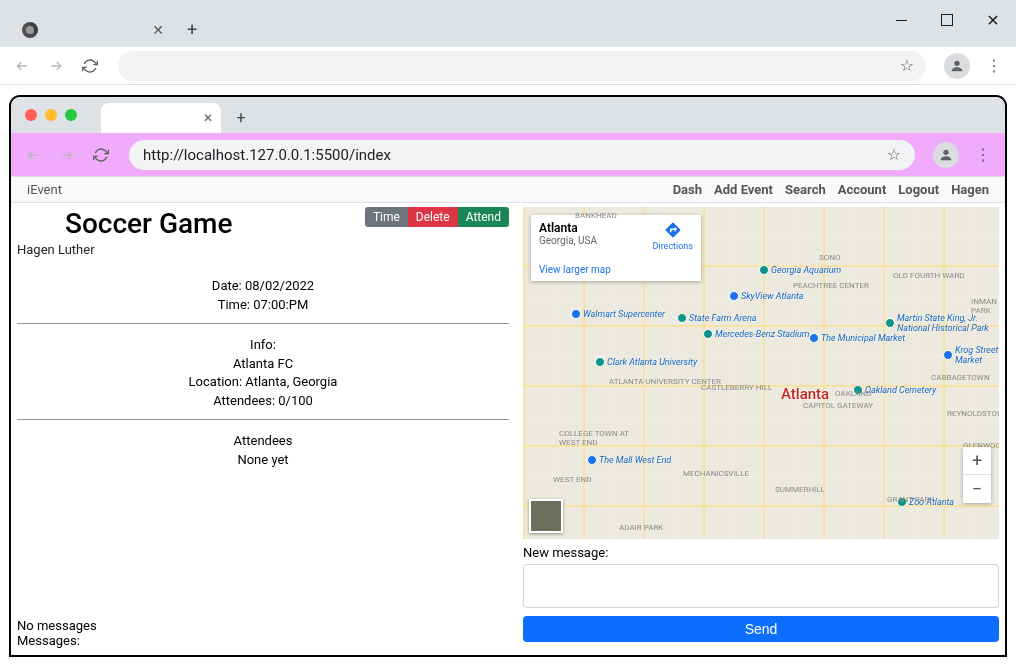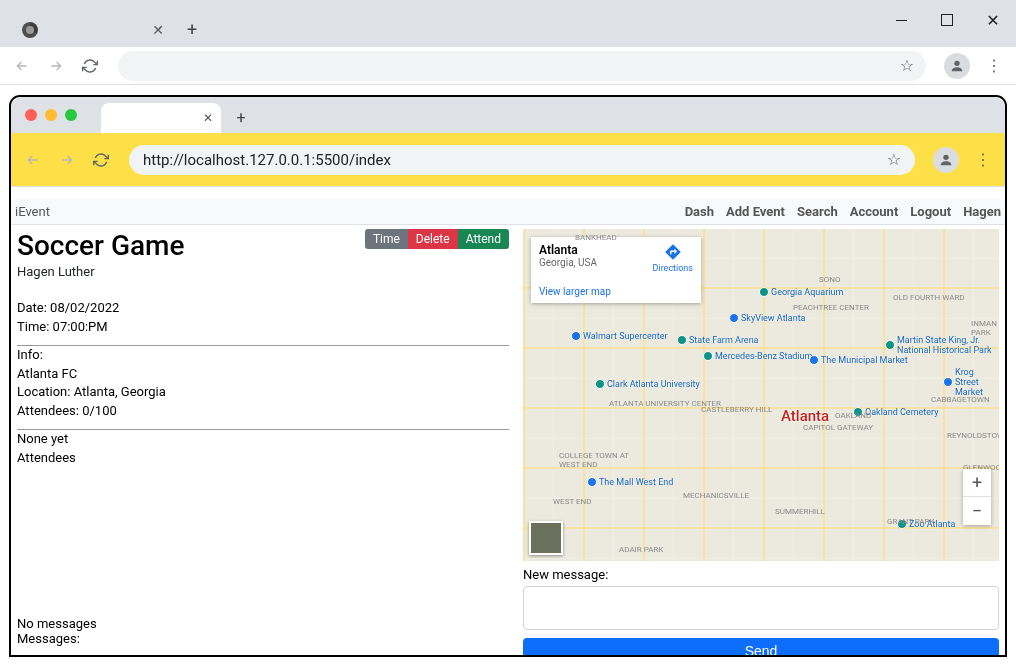--- a/index.html
+++ b/index.html
@@ -107,55 +107,55 @@
   .mac-dots .y { background:#febc2e; }
   .mac-dots .g { background:#28c840; }
   .inner-tab {
     height:30px; width:120px; background:#fff; border-radius:8px 8px 0 0;
     display:flex; align-items:center; padding:0 10px; margin-left:10px; position:relative;
   }
   .inner-tab .close { position:absolute; right:8px; color:#555; font-size:12px; }
   .inner-plus { width:28px; height:28px; display:flex; align-items:center; justify-content:center;
     font-size:16px; color:#444; margin-left:6px; margin-bottom:2px; }
   .inner-toolbar {
-    height:54px; background:#fde047; display:flex; align-items:center; padding:0 8px; gap:6px;
+    height:44px; background:#f0abfc; display:flex; align-items:center; padding:0 8px; gap:6px;
     border-bottom:1px solid #ddd;
   }
   .inner-omnibox {
     flex:1; height:30px; background:#f1f3f4; border-radius:15px; margin:0 8px;
     display:flex; align-items:center; padding:0 14px; color:#202124; font-size:15px;
   }
 
   
   .page {
     height:calc(100% - 74px); background:#fff; overflow:hidden;
   }
   .app-nav {
     height:26px; background:#f8f9fa; border-bottom:1px solid #dee2e6;
-    display:flex; align-items:center; padding:0 4px; font-size:13px; color:#555;margin-top:12px;
+    display:flex; align-items:center; padding:0 16px; font-size:13px; color:#555;
   }
   .app-nav .brand { color:#555; }
   .app-nav .links { margin-left:auto; display:flex; gap:12px;font-weight:bold; }
   .app-nav .links span { color:#555; cursor:pointer; }
   .content {
     display:flex; padding:4px 6px; gap:14px; height:calc(100% - 26px);
   }
   .left-col { flex:0 0 492px; font-size:13px; }
   .right-col { flex:1; display:flex; flex-direction:column; }
   .title-row { display:flex; align-items:flex-start; }
-  .event-title { font-size:28px; font-weight:500; }
+  .event-title { font-size:28px; font-weight:500;margin-left:48px; }
   .btn-group { margin-left:auto; display:flex; }
   .btn { font-size:12px; color:#fff; padding:3px 8px; cursor:pointer; }
   .btn.edit { background:#6c757d; border-radius:3px 0 0 3px; }
   .btn.delete { background:#dc3545; }
   .btn.attend { background:#198754; border-radius:0 3px 3px 0; }
   .subhost { font-size:13px; color:#212529; margin-top:2px; }
-  .sec { border-bottom:1px solid #999; padding-bottom:8px; }
+  .sec { margin-top:12px; border-bottom:1px solid #999; padding-bottom:8px; }
   .sec.noborder { border-bottom:none; }
-  .sec div { line-height:1.45; }
+  .sec div { line-height:1.45;text-align:center; }
   .msgs { margin-top:140px; }
   .map-wrap {
     height:332px; background:#e5e3df; position:relative; overflow:hidden;
     background:
       linear-gradient(90deg, rgba(255,220,120,0.6) 2px, transparent 2px) 0 0/60px 60px,
       linear-gradient(0deg, rgba(255,220,120,0.6) 2px, transparent 2px) 0 0/60px 60px,
       linear-gradient(90deg, #f0ede5 1px, transparent 1px) 0 0/30px 30px,
       linear-gradient(0deg, #f0ede5 1px, transparent 1px) 0 0/30px 30px,
       #eceade;
   }
@@ -168,20 +168,21 @@
   .map-card .larger { color:#1a73e8; margin-top:18px; display:block; font-size:10px; }
   .map-card .dir { position:absolute; right:8px; top:6px; text-align:center; font-size:9px; color:#1a73e8; }
   .map-card .dir svg { display:block; margin:0 auto 2px; }
   .map-label-atl {
     position:absolute; top:178px; left:258px; color:#c5221f; font-size:15px; font-weight:500;
     text-shadow:0 0 2px #fff,0 0 2px #fff;
   }
   .map-poi {
     position:absolute; font-size:9px; color:#1565c0; display:flex; align-items:center; gap:2px;
     text-shadow:0 0 2px #fff;
+    font-style:italic;
   }
   .map-poi .pin { width:10px; height:10px; background:#0d9488; border-radius:50%; border:1px solid #fff; flex:none; }
   .map-poi.blue .pin { background:#1a73e8; }
   .map-zoom {
     position:absolute; right:8px; bottom:36px; width:28px; background:#fff;
     box-shadow:0 1px 4px rgba(0,0,0,0.3); font-size:18px; text-align:center;
   }
   .map-zoom div { height:28px; line-height:28px; color:#555; cursor:pointer; }
   .map-zoom div:first-child { border-bottom:1px solid #e0e0e0; }
   .map-attrib {
@@ -324,22 +325,22 @@
           </div>
 
           <div class="sec">
             <div>Info:</div>
             <div>Atlanta FC</div>
             <div>Location: Atlanta, Georgia</div>
             <div>Attendees: 0/100</div>
           </div>
 
           <div class="sec noborder">
+            <div>Attendees</div>
             <div>None yet</div>
-            <div>Attendees</div>
           </div>
 
           <div class="msgs">
             <div>No messages</div>
             <div>Messages:</div>
           </div>
         </div>
 
         <div class="right-col">
           <div class="map-wrap">

